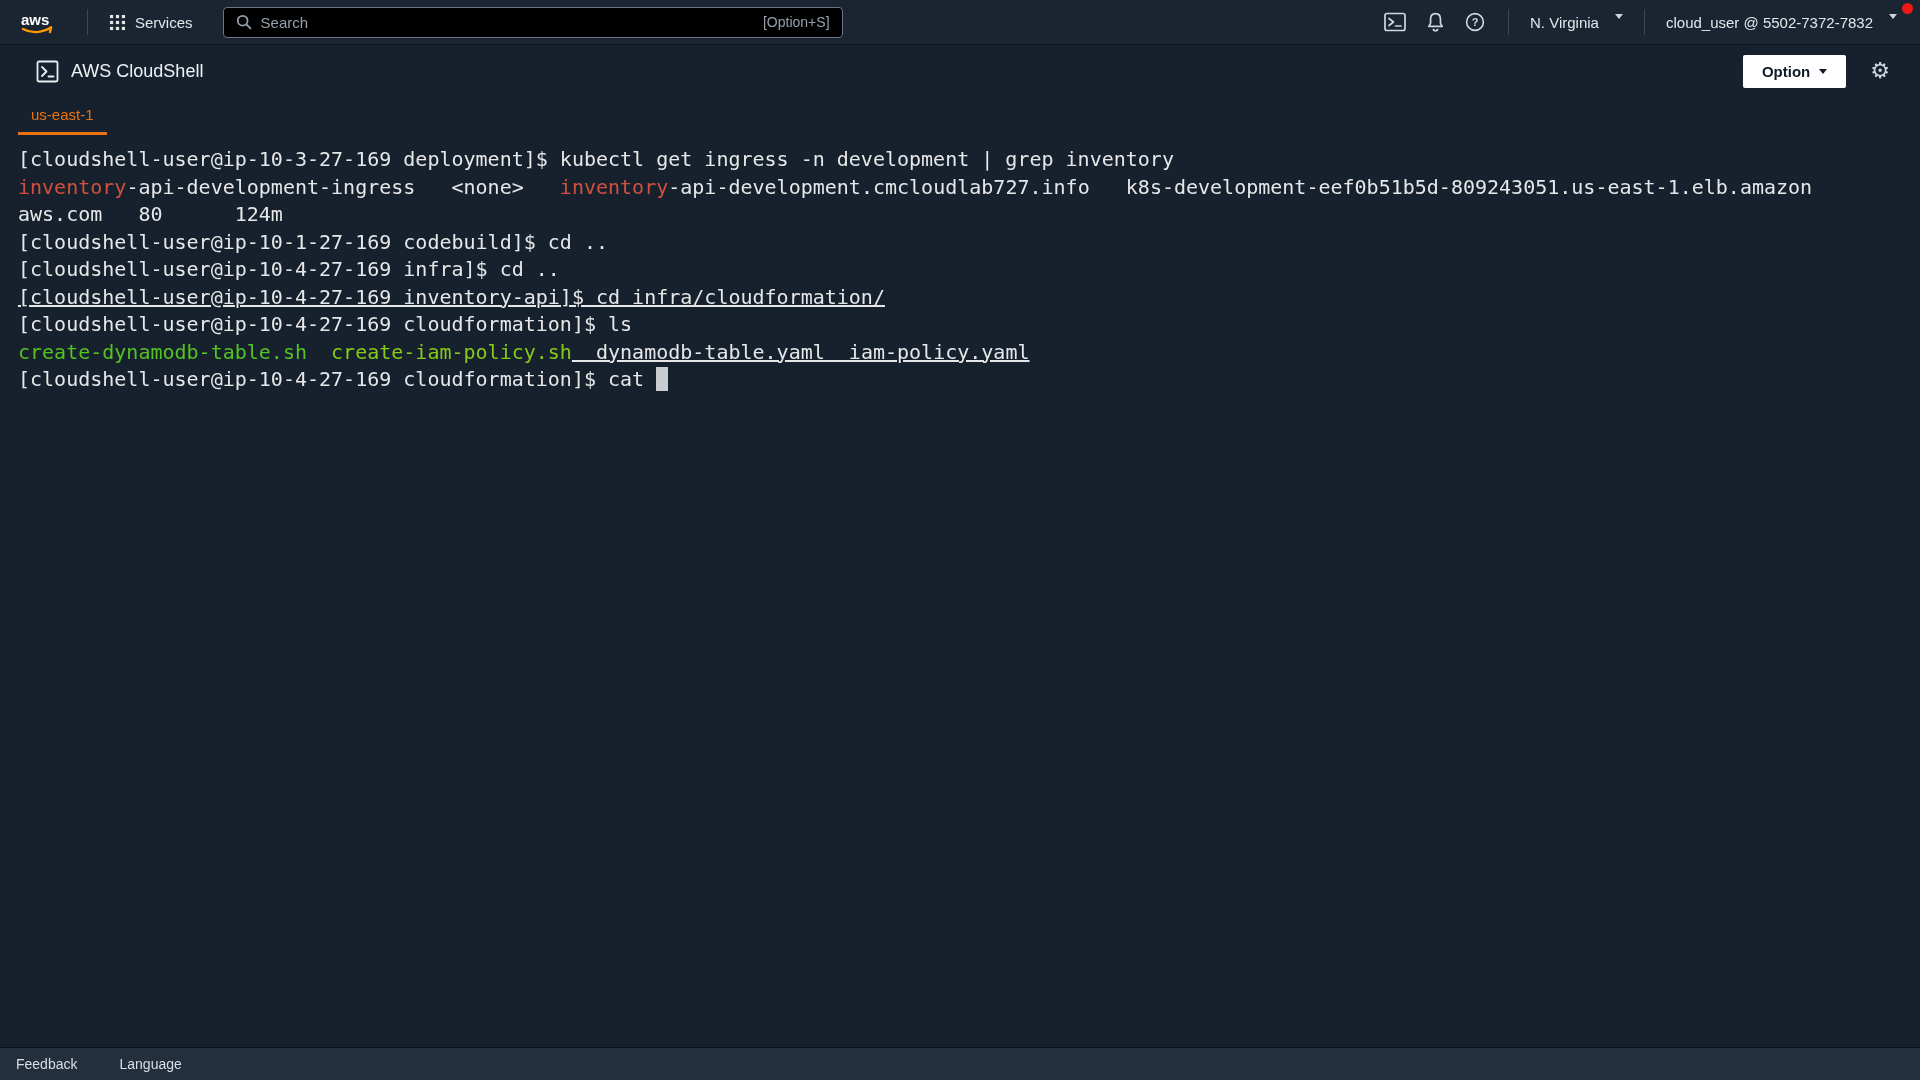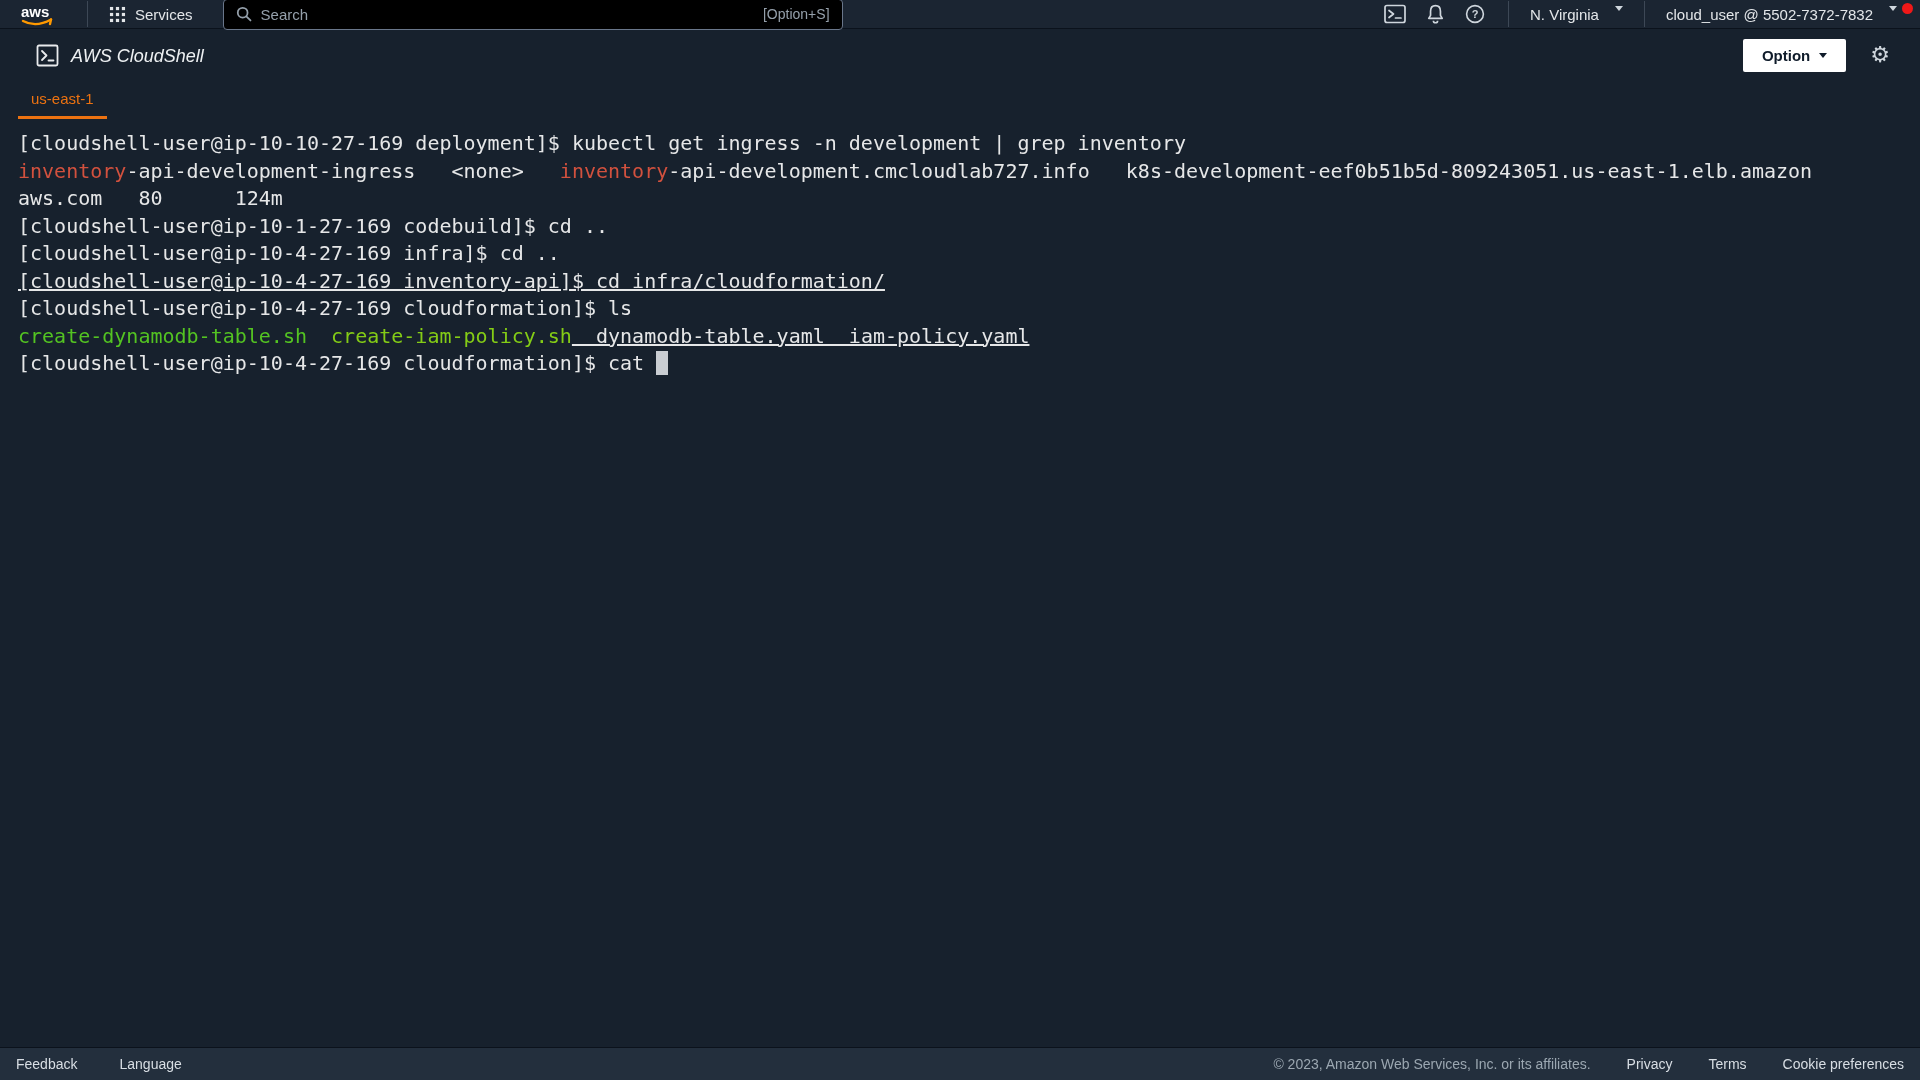--- a/index.html
+++ b/index.html
@@ -6,21 +6,21 @@
   html,body {
     width:1920px; height:1080px;
     background:#17212d;
     font-family:"Liberation Sans", sans-serif;
     overflow:hidden;
     position:relative;
     color:#e6e7e8;
   }
   
   .topnav {
-    height:29px; background:#1b2532; border-bottom:1px solid #0b121c;
+    height:45px; background:#1b2532; border-bottom:1px solid #0b121c;
     display:flex; align-items:center; padding:0 15px 0 18px;
   }
   .logo { display:flex; align-items:center; cursor:pointer; margin-right:14px; }
   .vdiv { width:1px; height:26px; background:#3d4856; margin:0 13px; }
   .nav-btn {
     background:transparent; border:none; color:#e3e6e9; cursor:pointer;
     display:flex; gap:9px; font-size:15px;
     font-family:"Liberation Sans", sans-serif; padding:6px 8px;
   }
   .searchbox {
@@ -41,21 +41,21 @@
     border-top:5px solid #cfd6dd; vertical-align:middle;
   }
   .red-dot {
     position:absolute; top:3px; right:7px; width:11px; height:11px;
     border-radius:50%; background:#f01818; z-index:50;
   }
   
   .cs-header {
     height:52px; display:flex; align-items:center; padding:0 30px 0 36px;
   }
-  .cs-title-wrap { display:flex; align-items:flex-end; gap:12px;font-style:italic; }
+  .cs-title-wrap { display:flex; align-items:center; gap:12px; }
   .cs-title { font-size:18px; color:#eef1f3; }
   .cs-right { margin-left:auto; display:flex; align-items:center; gap:24px; }
   .actions-btn {
     background:#ffffff; color:#0f1b2a; border:none; border-radius:2px;
     height:33px; padding:0 19px; font-size:15px; font-weight:bold;
     font-family:"Liberation Sans", sans-serif; cursor:pointer;
     display:flex; align-items:center;
   }
   .actions-btn .caret { border-top-color:#0f1b2a; margin-left:9px; }
   .gear-btn {
@@ -190,36 +190,30 @@
 </div>
 
 <div class="tabbar">
   <div class="tab" style="color: rgb(236, 114, 17); border-bottom-color: rgb(236, 114, 17);">
     <span>us-east-1</span>
   </div>
 </div>
 
 <div class="terminal">
   <div>
-      <div class="term-line"><span style="color: rgb(230, 231, 232);">[cloudshell-user@ip-10-10-27-169 deployment]$ kubectl get ingress -n development | grep inventory</span></div>
+      <div class="term-line"><span style="color: rgb(230, 231, 232);">[cloudshell-user@ip-10-3-27-169 deployment]$ kubectl get ingress -n development | grep inventory</span></div>
       <div class="term-line"><span style="color: rgb(210, 81, 62);">inventory</span><span style="color: rgb(230, 231, 232);">-api-development-ingress   &lt;none&gt;   </span><span style="color: rgb(210, 81, 62);">inventory</span><span style="color: rgb(230, 231, 232);">-api-development.cmcloudlab727.info   k8s-development-eef0b51b5d-809243051.us-east-1.elb.amazon</span></div>
       <div class="term-line"><span style="color: rgb(230, 231, 232);">aws.com   80      124m</span></div>
       <div class="term-line"><span style="color: rgb(230, 231, 232);">[cloudshell-user@ip-10-1-27-169 codebuild]$ cd ..</span></div>
       <div class="term-line"><span style="color: rgb(230, 231, 232);">[cloudshell-user@ip-10-4-27-169 infra]$ cd ..</span></div>
       <div class="term-line"><span style="color: rgb(230, 231, 232); text-decoration: underline;">[cloudshell-user@ip-10-4-27-169 inventory-api]$ cd infra/cloudformation/</span></div>
       <div class="term-line"><span style="color: rgb(230, 231, 232);">[cloudshell-user@ip-10-4-27-169 cloudformation]$ ls</span></div>
       <div class="term-line"><span style="color: rgb(83, 195, 34);">create-dynamodb-table.sh</span><span style="color: rgb(230, 231, 232);">  </span><span style="color: #84cc16; text-align: right;">create-iam-policy.sh</span><span style="color: rgb(230, 231, 232); text-decoration: underline;">  dynamodb-table.yaml  iam-policy.yaml</span></div>
       <div class="term-line"><span style="color: rgb(230, 231, 232);">[cloudshell-user@ip-10-4-27-169 cloudformation]$ cat </span><span style="background: rgb(201, 205, 210); color: transparent;"> </span></div>
     </div>
 </div>
 
 <footer class="footer">
   <div class="footer-left">
     <span class="flink">Feedback</span>
     <span class="flink">Language</span>
   </div>
-  <div class="footer-right">
-    <span class="copyright">© 2023, Amazon Web Services, Inc. or its affiliates.</span>
-    <span class="flink">Privacy</span>
-    <span class="flink">Terms</span>
-    <span class="flink">Cookie preferences</span>
-  </div>
 </footer>
 
 </body></html>

